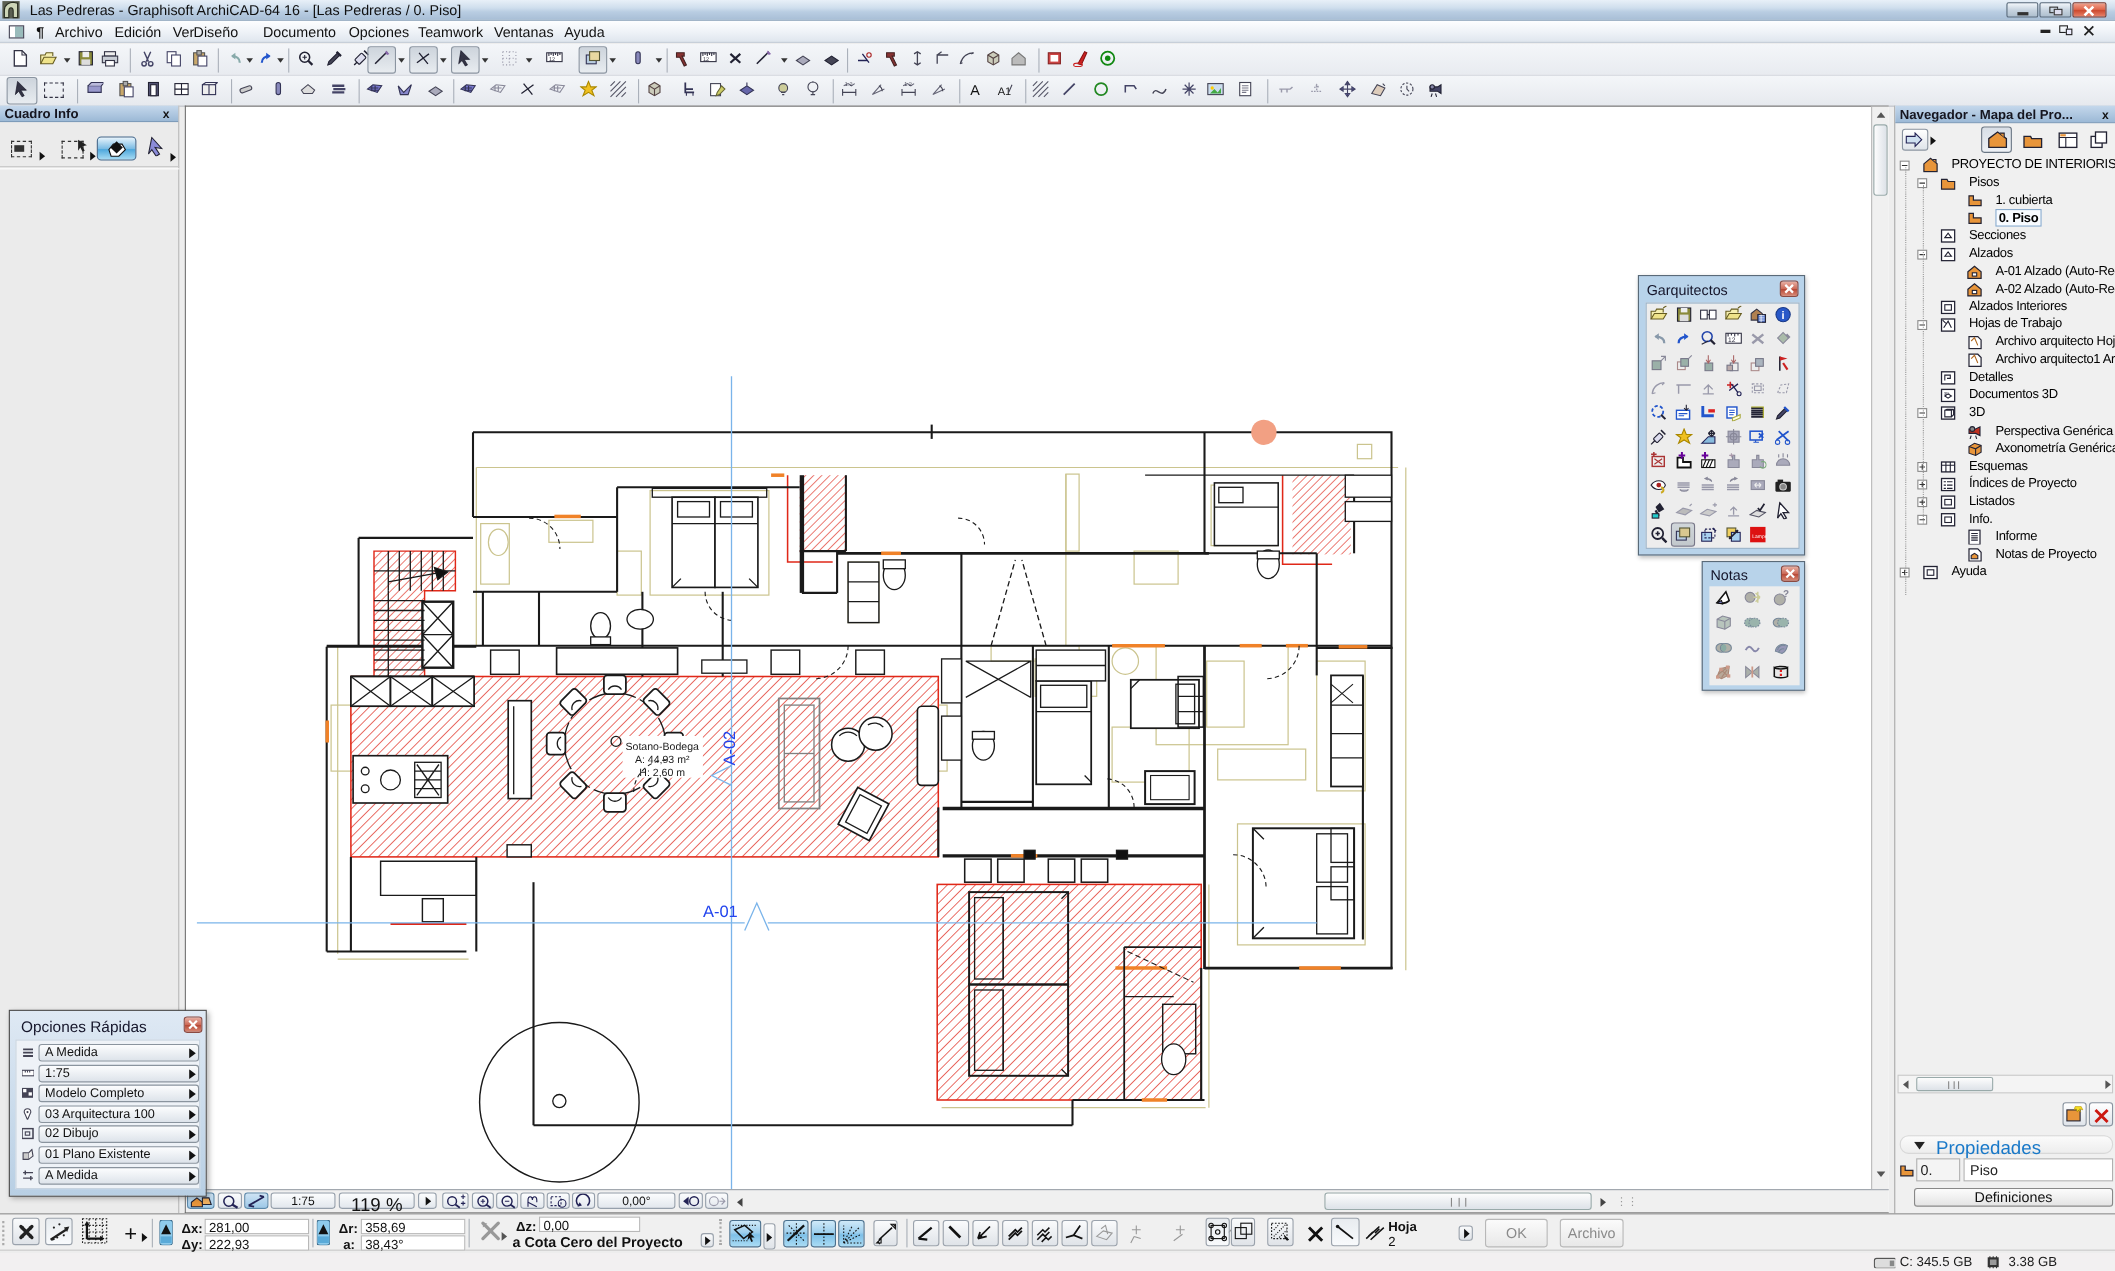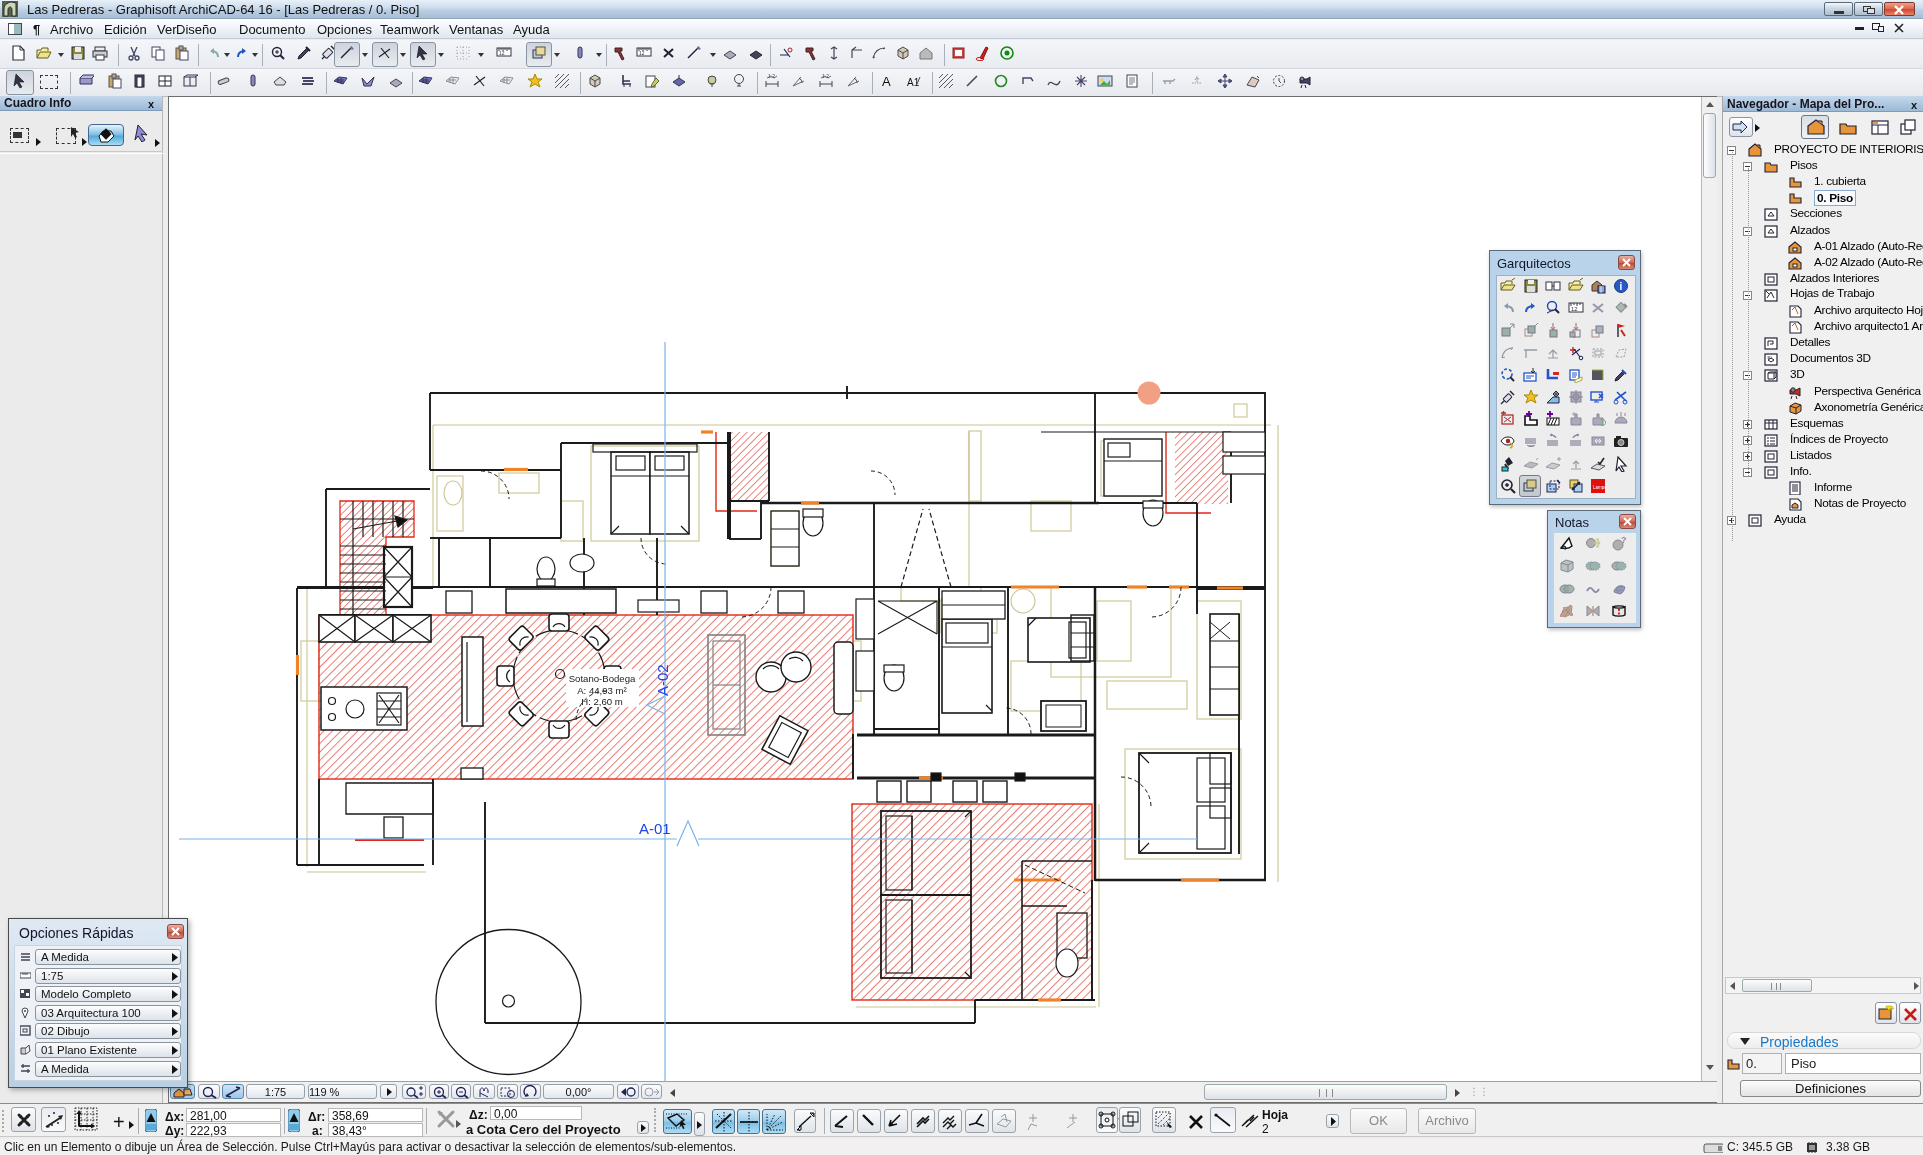--- a/index.html
+++ b/index.html
@@ -916,21 +916,21 @@
       </div>
       <div class="zbtn" style="left:53px;top:2px;width:22px;background:linear-gradient(#cfe4f4,#9cc8e8);border-color:#5a88aa;">
         <svg width="21" height="14">
           <path d="M3 11L17 3M3 11l5 1M17 3l-4-1" stroke="#225" stroke-width="1.6" fill="none"></path>
         </svg>
       </div>
       <div class="zbtn" style="left:77px;top:2px;width:59px;">
         <div style="text-align:center;font-size:11px;color:#111;margin-top:1px">1:75</div>
       </div>
       <div class="zbtn" style="left:139px;top:2px;width:69px;">
-        <div style="text-align:left;font-size:11px;color:#111;margin-top:1px">119 %</div>
+        <div style="text-align:center;font-size:17px;color:#111;margin-top:1px">119 %</div>
       </div>
       <div class="zbtn" style="left:211px;top:2px;width:17px;">
         <svg width="16" height="14">
           <path d="M6 3l5 4-5 4z" fill="#111"></path>
         </svg>
       </div>
       <div class="zbtn" style="left:233px;top:2px;width:24px;">
         <svg width="23" height="14">
           <circle cx="8" cy="7" r="4" fill="none" stroke="#225" stroke-width="1.3"></circle>
           <path d="M11 10l4 3" stroke="#225" stroke-width="1.6"></path>
@@ -1288,21 +1288,21 @@
     </div>
     <div class="abs" style="left:176px;top:906px;width:22px;height:22px;border:1px solid #8a94a0;border-radius:3px;background:linear-gradient(#fff,#dfe4ea)">
       <svg width="22" height="22">
         <path d="M5 6l11 11M16 6L5 17" stroke="#cc1810" stroke-width="2.6"></path>
       </svg>
     </div>
     <div class="abs" style="left:4px;top:936px;width:194px;height:17px;background:linear-gradient(#fbfbfb,#ededed);border:1px solid #d8d8d8;border-radius:8px">
       <svg class="abs" style="left:12px;top:5px" width="10" height="8">
         <path d="M0 0h10L5 7z" fill="#222"></path>
       </svg>
-      <div class="abs" style="left:32px;top:1px;font-size:14px;color:#1878c8">Propiedades</div>
+      <div class="abs" style="left:32px;top:1px;font-size:17px;color:#1878c8">Propiedades</div>
     </div>
     <div class="ticon" style="left:3px;top:961px">
       <svg width="14" height="14" viewBox="0 0 14 14">
         <path d="M2 12V3h4v4h7v5z" fill="#e8953a" stroke="#223" stroke-width="1.1"></path>
       </svg>
     </div>
     <div class="abs" style="left:19px;top:957px;width:40px;height:21px;background:#f4f4f4;border:1px solid #b0b0b0;font-size:13px;color:#222;padding:2px 0 0 3px">0.</div>
     <div class="abs" style="left:62px;top:957px;width:136px;height:21px;background:#fff;border:1px solid #b0b0b0;font-size:13px;color:#222;padding:2px 0 0 5px">Piso</div>
     <div class="abs" style="left:17px;top:984px;width:181px;height:17px;border:1px solid #888;border-radius:3px;background:linear-gradient(#fcfcfc,#e4e4e4);text-align:center;font-size:13px;color:#111;line-height:16px">Definiciones</div>
   </div>
@@ -1514,21 +1514,20 @@
     <div class="abs" style="left:1262px;top:18px;font-size:12px;color:#111">2</div>
     <div class="grayb" style="left:1326px;top:10px;width:13px;height:14px;">
       <svg width="12" height="13">
         <path d="M4 2l5 4.5L4 11z" fill="#111"></path>
       </svg>
     </div>
     <div class="abs" style="left:1350px;top:4px;width:57px;height:26px;border:1px solid #b8b8b8;border-radius:3px;background:linear-gradient(#fbfbfb,#e8e8e8);text-align:center;line-height:24px;font-size:13px;color:#8a8a8a">OK</div>
     <div class="abs" style="left:1418px;top:4px;width:58px;height:26px;border:1px solid #b8b8b8;border-radius:3px;background:linear-gradient(#fbfbfb,#e8e8e8);text-align:center;line-height:24px;font-size:13px;color:#8a8a8a">Archivo</div>
   </div>
 <div id="statusbar" class="abs">
-    <div class="abs" style="left:4px;top:1px">Clic en un Elemento o dibuje un Área de Selección. Pulse Ctrl+Mayús para activar o desactivar la selección de elementos/sub-elementos.</div>
     <svg class="abs" style="left:1703px;top:4px" width="20" height="10">
       <rect x="1" y="1" width="20" height="9" rx="2" fill="#ddd" stroke="#555"></rect>
       <rect x="15" y="3" width="4" height="5" fill="#888"></rect>
     </svg>
     <div class="abs" style="left:1727px;top:1px">C: 345.5 GB</div>
     <svg class="abs" style="left:1805px;top:2px" width="14" height="13">
       <rect x="2" y="2" width="10" height="9" fill="#333"></rect>
       <path d="M4 1v11M7 1v11M10 1v11" stroke="#333"></path>
       <rect x="4" y="4" width="6" height="5" fill="#999"></rect>
     </svg>

